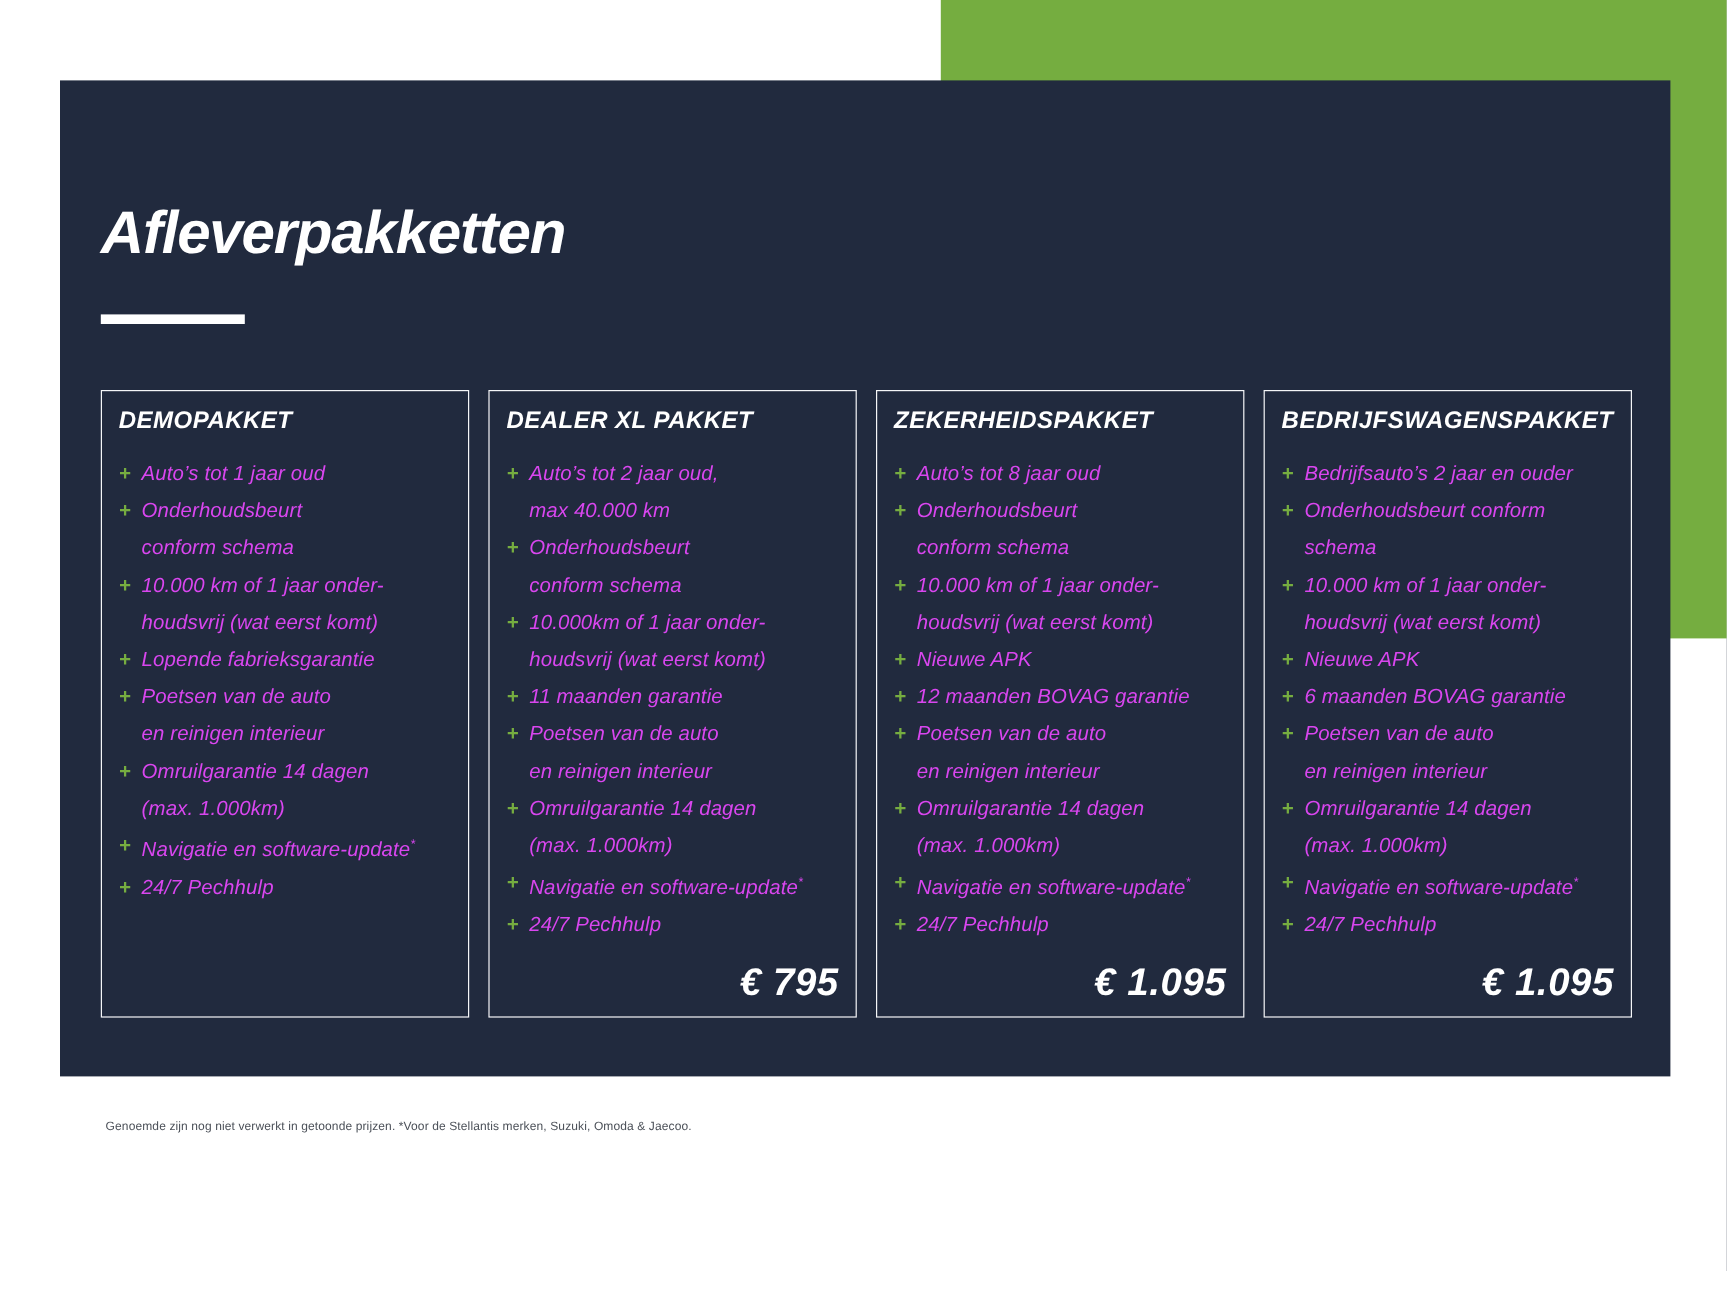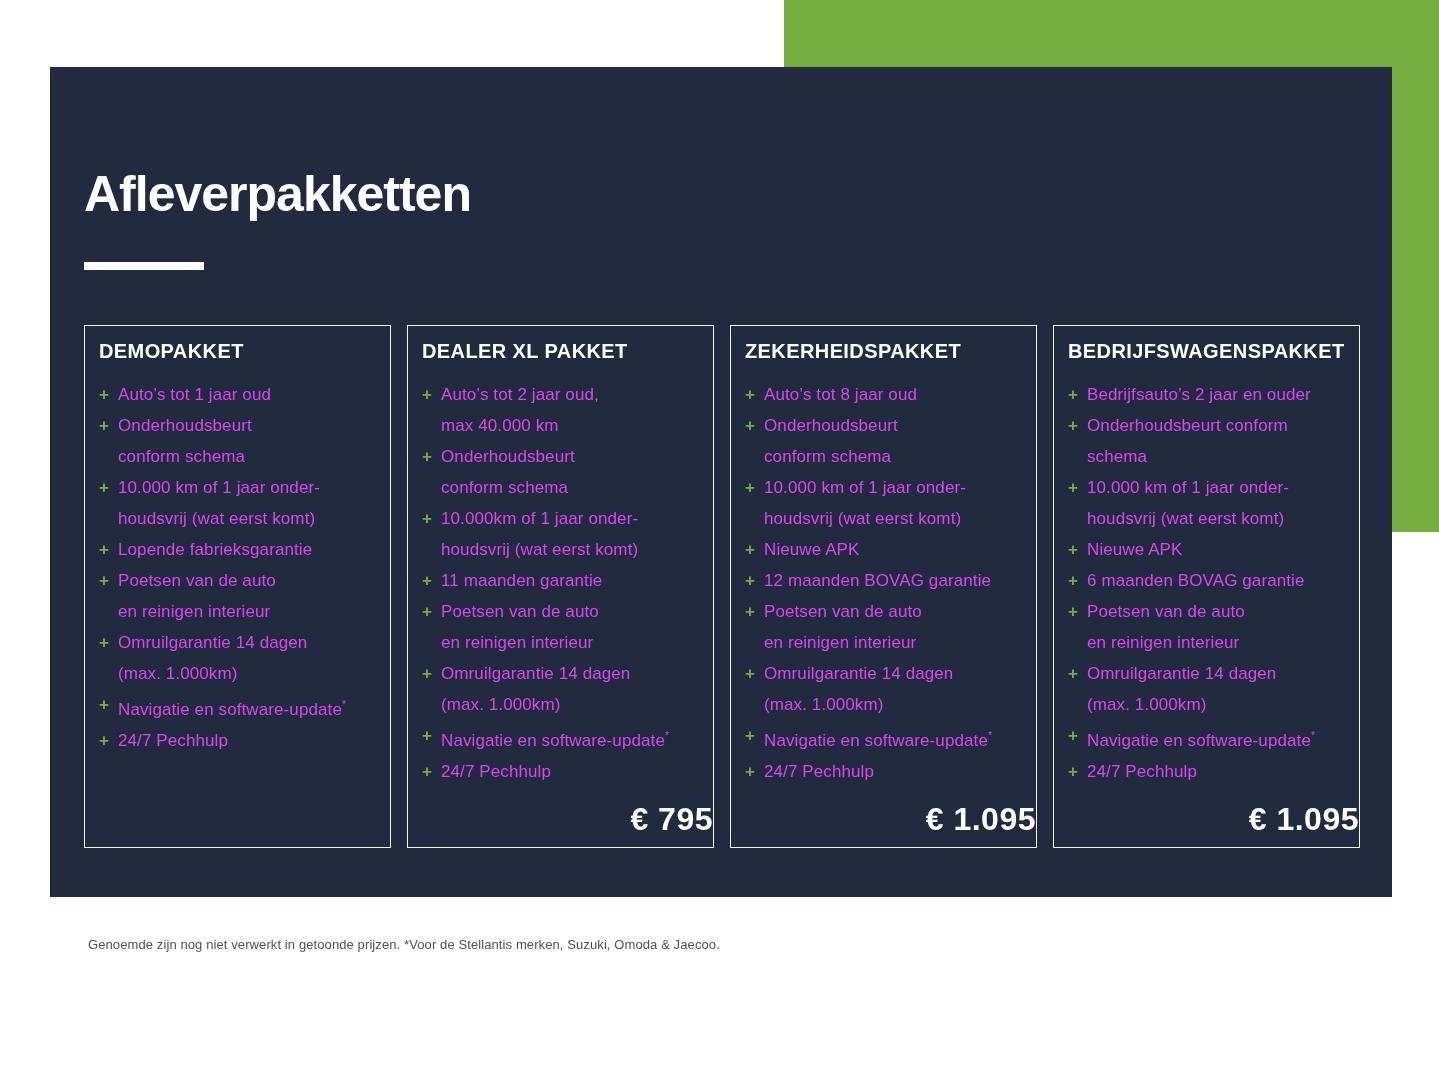--- a/index.html
+++ b/index.html
@@ -16,20 +16,21 @@
     width: 655px; height: 532px;
     background: #75AD40;
   }
   .panel {
     position: absolute;
     left: 50px; top: 67px;
     width: 1342px; height: 830px;
     background: #212A3E;
     box-sizing: border-box;
     padding: 100px 0 0 34px;
+    font-style: italic;
   }
   .page-title {
     margin: 0;
     color: #ffffff;
     font-size: 50px;
     font-weight: 700;
     letter-spacing: -1px;
     line-height: 1.1;
   }
   .title-underline {
@@ -39,21 +40,21 @@
   }
   .cards {
     display: flex;
     gap: 16px;
     margin-top: 55px;
   }
   .card {
     box-sizing: border-box;
     width: 307px; height: 523px;
     border: 1px solid #f5f6f8;
-    padding: 14px 0 0 14px;
+    padding: 14px 14px 0 14px;
   }
   .card-title {
     margin: 0 0 16px 0;
     color: #ffffff;
     font-size: 20px;
     font-weight: 700;
     letter-spacing: 0.4px;
     white-space: nowrap;
   }
   .features {
@@ -85,21 +86,21 @@
     font-size: 32px;
     font-weight: 700;
     text-align: right;
     line-height: 36px;
     letter-spacing: 0.5px;
   }
   .footnote {
     position: absolute;
     left: 88px; top: 924px;
     color: #4b5058;
-    font-size: 13px;
+    font-size: 10px;
     letter-spacing: 0.1px;
   }
 </style>
 </head>
 <body>
 
 <div class="green-block"></div>
 
 <div class="panel">
   <h1 class="page-title">Afleverpakketten</h1>

